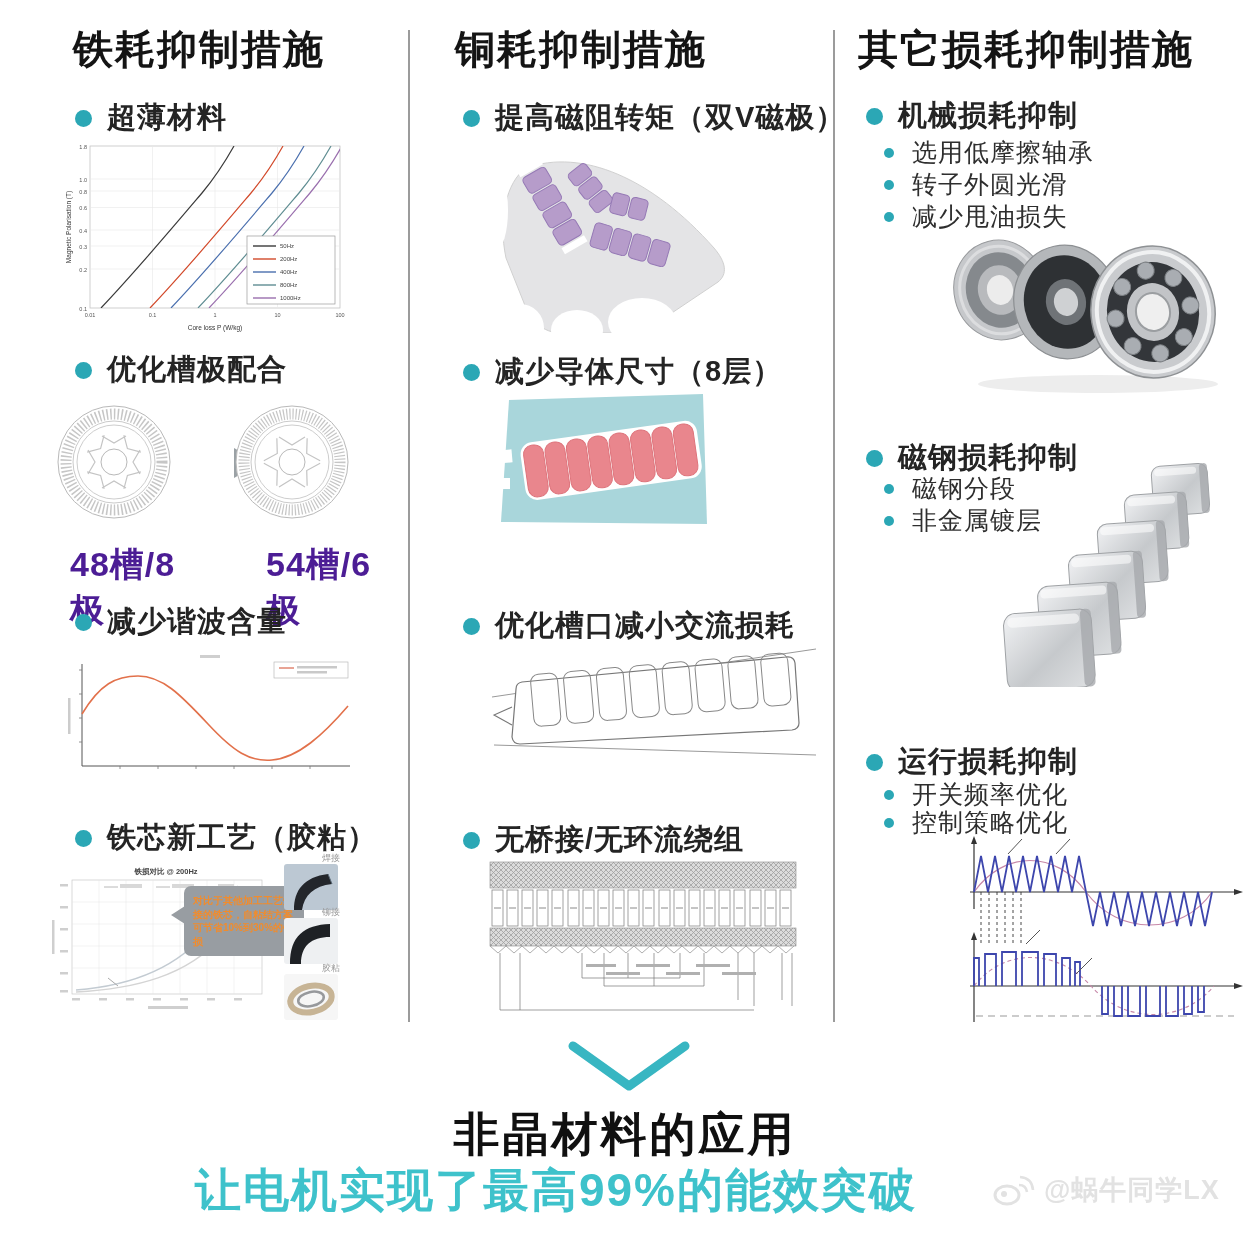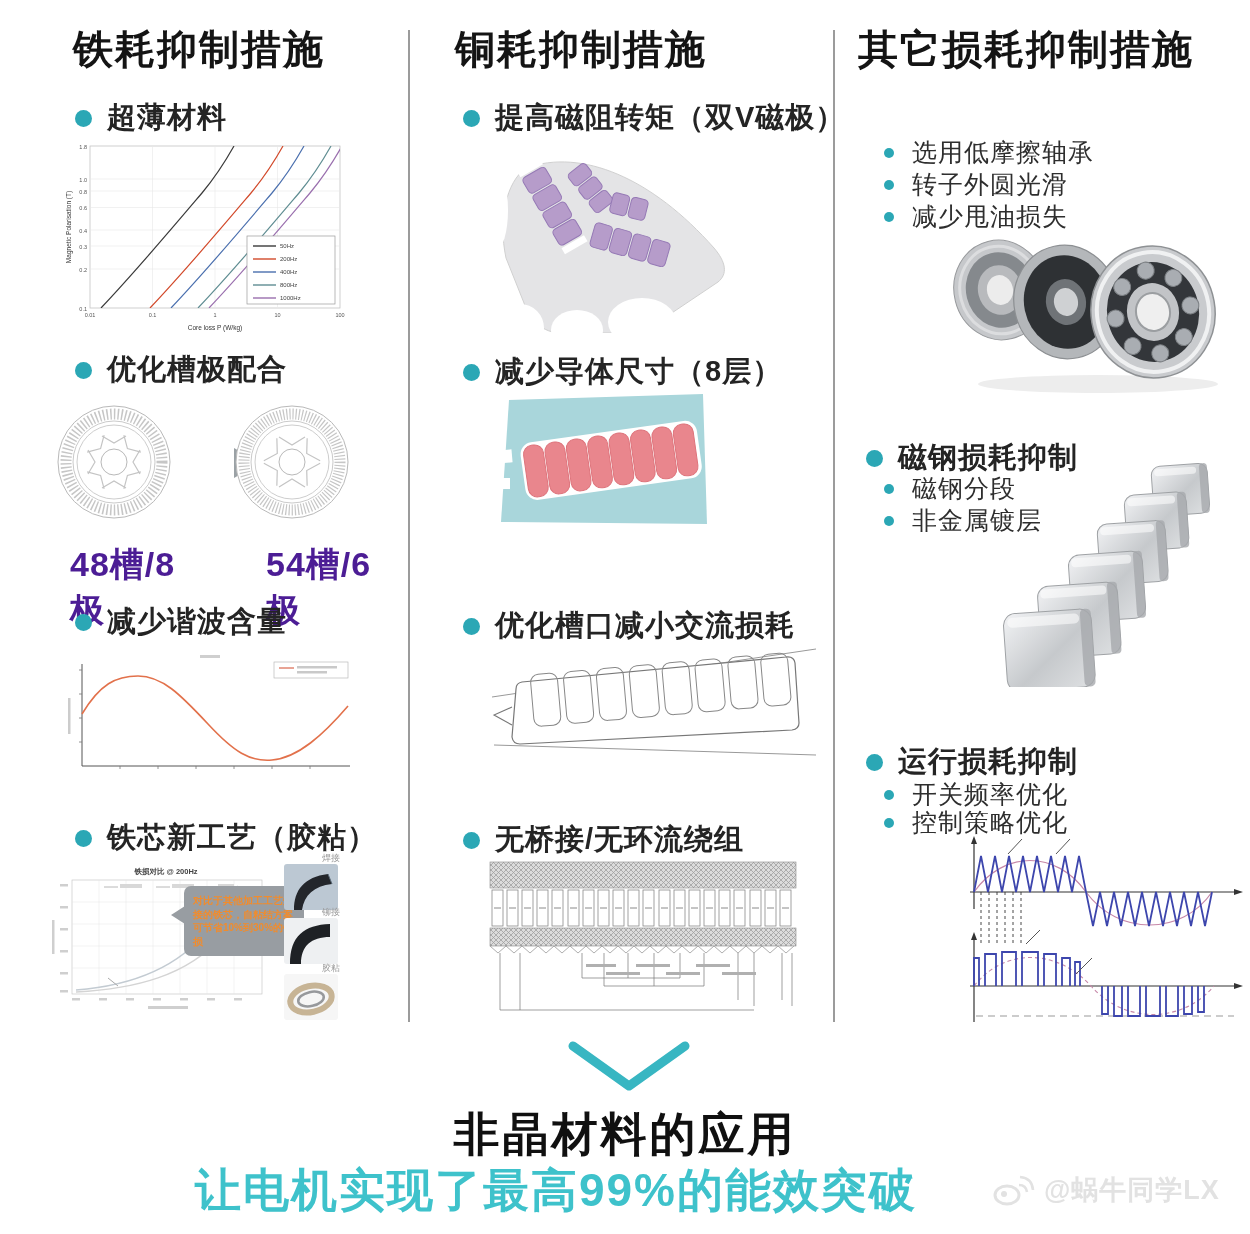--- a/index.html
+++ b/index.html
@@ -401,20 +401,24 @@
         <rect x="150" y="104" width="34" height="3"></rect>
         <rect x="210" y="104" width="34" height="3"></rect>
       <rect x="120" y="112" width="34" height="3"></rect>
         <rect x="180" y="112" width="34" height="3"></rect>
         <rect x="236" y="112" width="34" height="3"></rect>
     </g>
   </svg>
 
   <h1 class="col-title" style="left:858px;top:22px;">其它损耗抑制措施</h1>
 
+  <div class="bullet" style="left:866px;top:96px;">
+    <span class="dot"></span>
+    <span class="bl">机械损耗抑制</span>
+  </div>
   <div class="subbullet" style="left:884px;top:136px;">
     <span class="sdot"></span>
     <span class="sl">选用低摩擦轴承</span>
   </div>
   <div class="subbullet" style="left:884px;top:168px;">
     <span class="sdot"></span>
     <span class="sl">转子外圆光滑</span>
   </div>
   <div class="subbullet" style="left:884px;top:200px;">
     <span class="sdot"></span>

